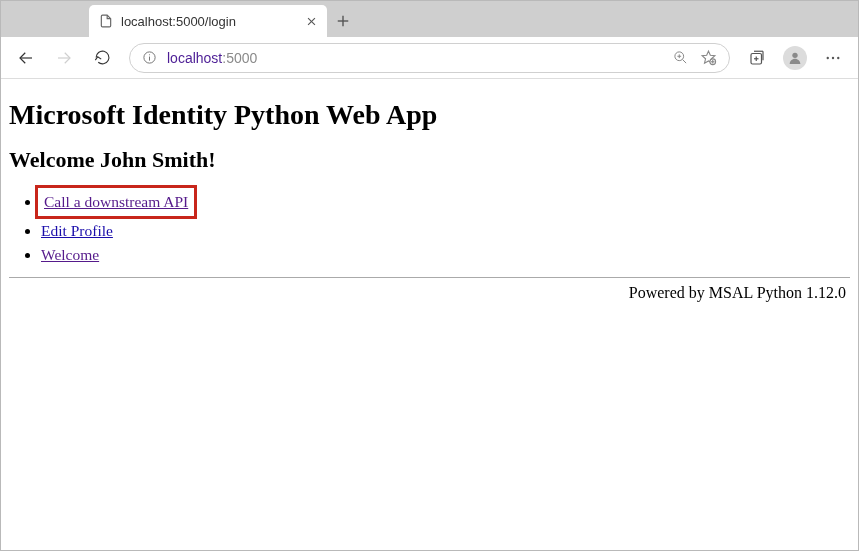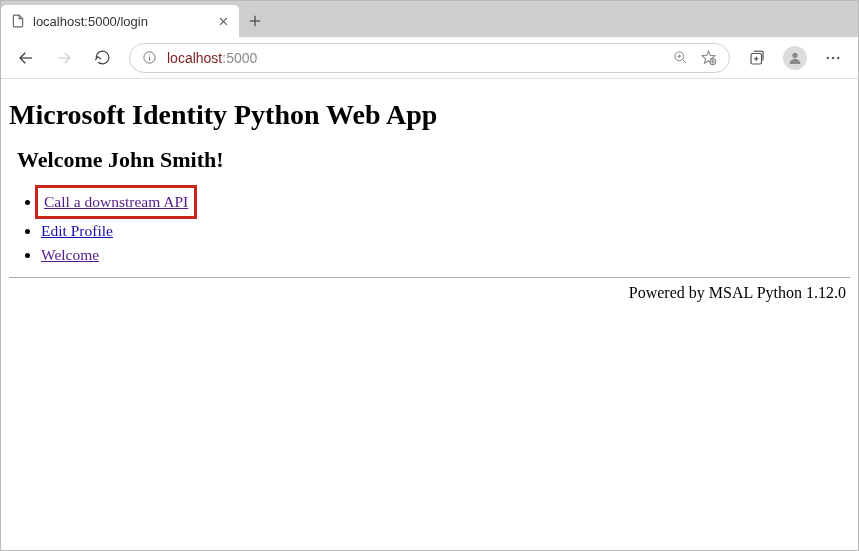--- a/index.html
+++ b/index.html
@@ -9,20 +9,21 @@
       font-family: "Segoe UI", Arial, sans-serif;
       background: #fff;
       border: 1px solid #b9b9b9;
       overflow: hidden;
     }
     .tabbar {
       height: 36px;
       background: #cfcfcf;
       display: flex;
       align-items: flex-end;
+      padding-left: 88px;
     }
     .tab {
       height: 32px;
       width: 238px;
       background: #fff;
       border-top-left-radius: 5px;
       border-top-right-radius: 5px;
       display: flex;
       align-items: center;
       padding: 0 10px;
@@ -64,31 +65,31 @@
       border: 1px solid #d0d0d0;
       border-radius: 15px;
       display: flex;
       align-items: center;
       padding: 0 12px;
       margin: 0 6px;
       gap: 10px;
       font-size: 14px;
     }
     .addr-text { flex: 1; display: flex; }
-    .addr-host { color: #7f1d1d; }
+    .addr-host { color: #4c1d95; }
     .addr-port { color: #8a8a8a; }
     .addr-right { display: flex; align-items: center; gap: 12px; color: #777; }
     .avatar {
       width: 24px; height: 24px; border-radius: 50%;
       background: #dcdcdc; display: flex; align-items:center; justify-content:center;
     }
     .avatar svg { width: 16px; height: 16px; fill: #8a8a8a; }
     .content { padding: 8px; font-family: "Times New Roman", Times, serif; }
     .content h1 { font-size: 28px; font-weight: bold; margin: 12px 0 16px 0; }
-    .content h2 { font-size: 22px; font-weight: bold; margin: 8px 0 12px 8px; }
+    .content h2 { font-size: 22px; font-weight: bold; margin: 8px 0 12px 0; }
     .content ul { padding-left: 32px; margin-bottom: 10px; }
     .content li { font-size: 15.5px; line-height: 1.55; }
     .content a { color: #551A8B; }
     .content a.blue { color: #1a0dab; }
     .highlight-box {
       display: inline-block;
       border: 3px solid #c8261b;
       padding: 2px 6px 2px 6px;
       margin-left: -6px;
     }

